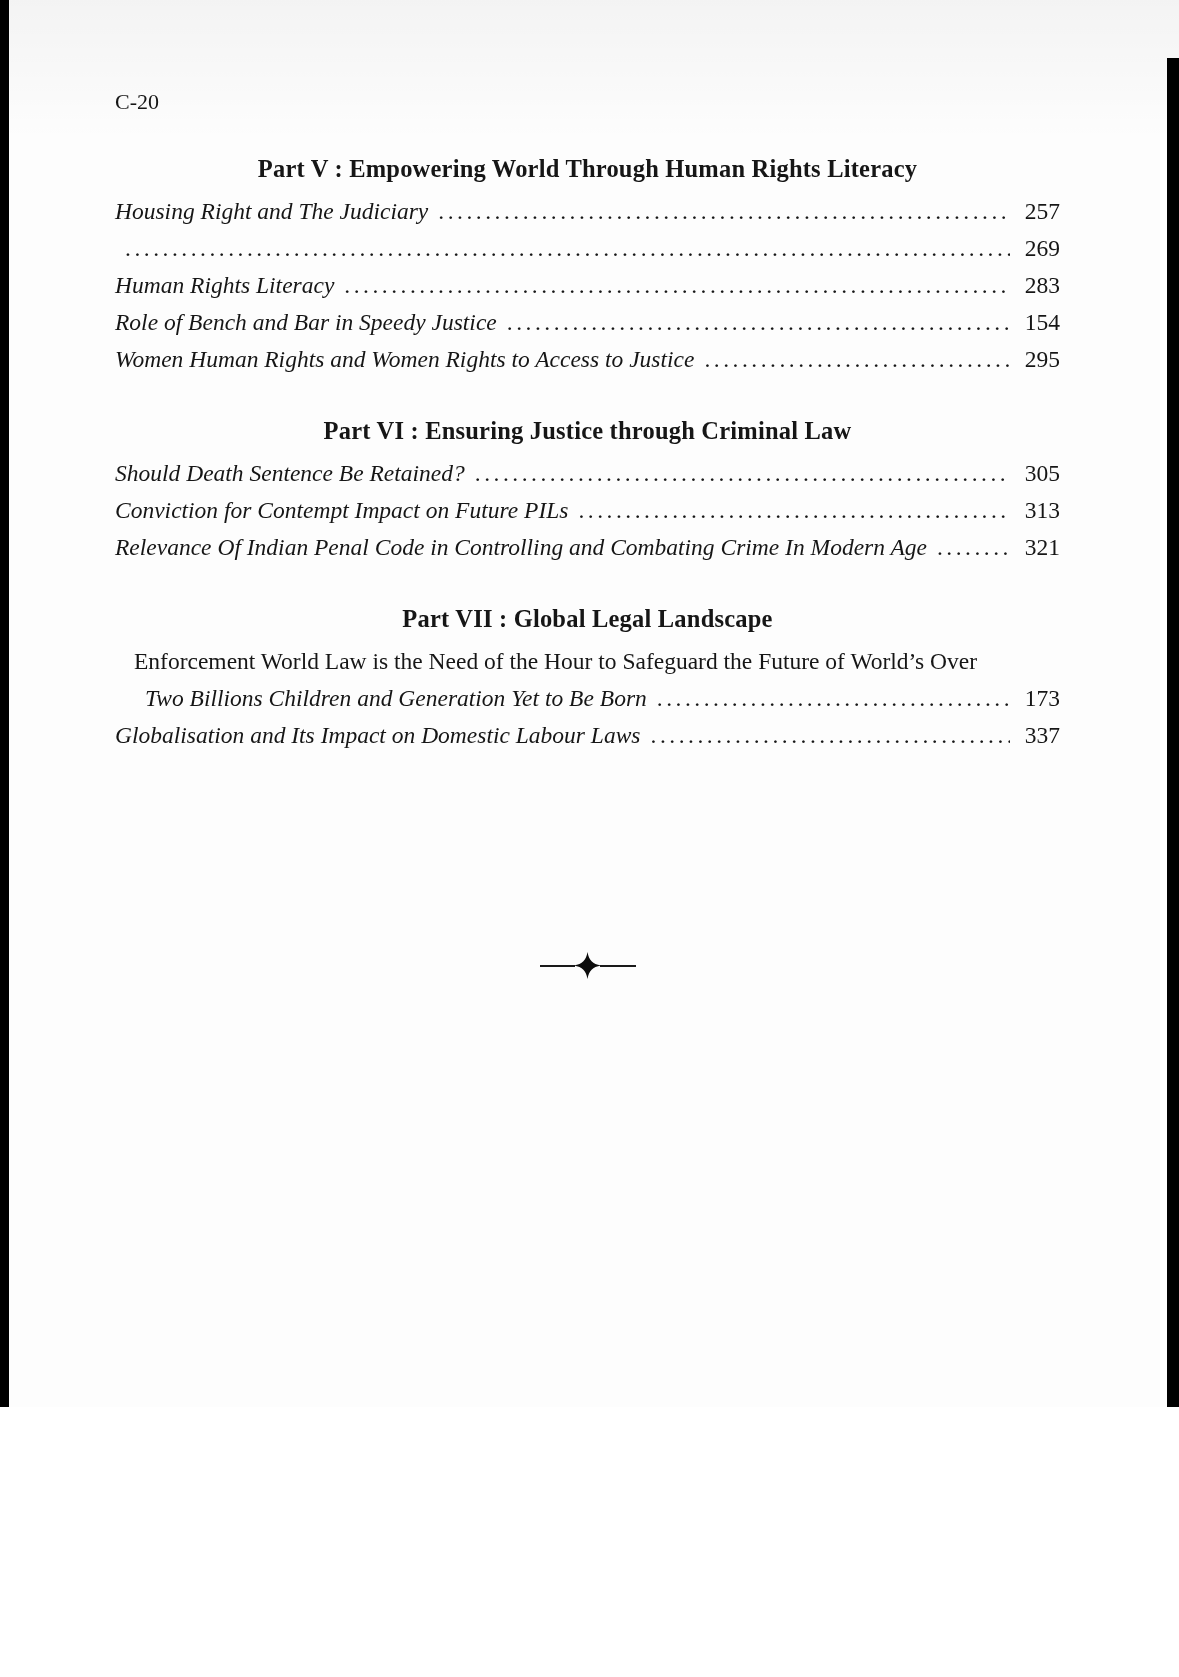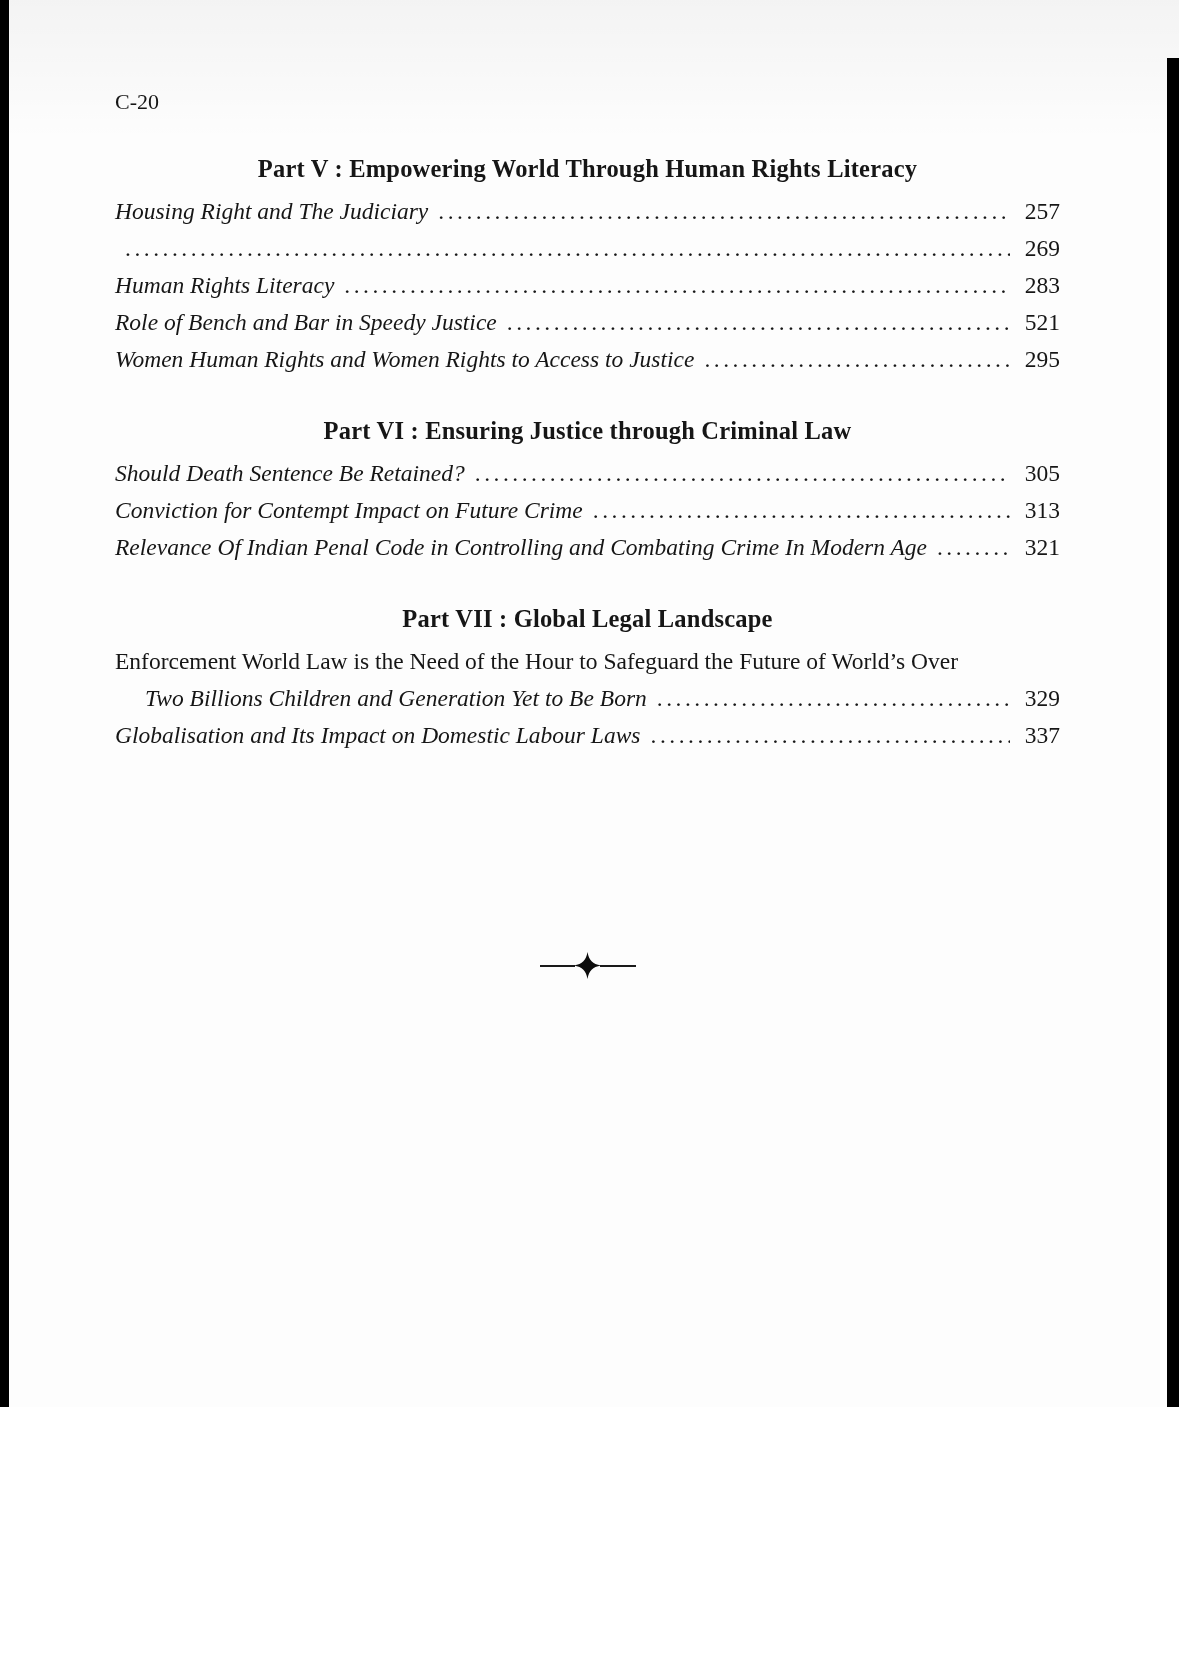--- a/index.html
+++ b/index.html
@@ -61,21 +61,21 @@
 
   .toc-entry {
     font-size: 23.5px;
     line-height: 37px;
   }
   .entry-row {
     display: flex;
     align-items: baseline;
   }
   .entry-title { white-space: nowrap; font-style: italic; }
-  .entry-line1 { white-space: nowrap; }
+  .entry-line1 { white-space: nowrap; margin-left: 19px; }
   .entry-line2 { display: flex; align-items: flex-end; padding-left: 30px; }
 
   .leader {
     flex: 1 1 auto;
     min-width: 0;
     overflow: hidden;
     white-space: nowrap;
     margin: 0 6px 0 10px;
   }
   .leader::after {
@@ -128,21 +128,21 @@
             <div class="entry-row">
               <span class="entry-title">Human Rights Literacy</span>
               <span class="leader"></span>
               <span class="page-num">283</span>
             </div>
           </div>
           <div class="toc-entry">
             <div class="entry-row">
               <span class="entry-title">Role of Bench and Bar in Speedy Justice</span>
               <span class="leader"></span>
-              <span class="page-num">521</span>
+              <span class="page-num">154</span>
             </div>
           </div>
           <div class="toc-entry">
             <div class="entry-row">
               <span class="entry-title">Women Human Rights and Women Rights to Access to Justice</span>
               <span class="leader"></span>
               <span class="page-num">295</span>
             </div>
           </div>
         </section>
@@ -150,41 +150,41 @@
           <h2 class="section-heading">Part VI : Ensuring Justice through Criminal Law</h2>
           <div class="toc-entry">
             <div class="entry-row">
               <span class="entry-title">Should Death Sentence Be Retained?</span>
               <span class="leader"></span>
               <span class="page-num">305</span>
             </div>
           </div>
           <div class="toc-entry">
             <div class="entry-row">
-              <span class="entry-title">Conviction for Contempt Impact on Future Crime</span>
+              <span class="entry-title">Conviction for Contempt Impact on Future PILs</span>
               <span class="leader"></span>
               <span class="page-num">313</span>
             </div>
           </div>
           <div class="toc-entry">
             <div class="entry-row">
               <span class="entry-title">Relevance Of Indian Penal Code in Controlling and Combating Crime In Modern Age</span>
               <span class="leader"></span>
               <span class="page-num">321</span>
             </div>
           </div>
         </section>
         <section class="toc-section">
           <h2 class="section-heading">Part VII : Global Legal Landscape</h2>
           <div class="toc-entry">
             <div class="entry-line1">Enforcement World Law is the Need of the Hour to Safeguard the Future of World’s Over</div>
             <div class="entry-line2">
               <span class="entry-title">Two Billions Children and Generation Yet to Be Born</span>
               <span class="leader"></span>
-              <span class="page-num">329</span>
+              <span class="page-num">173</span>
             </div>
           </div>
           <div class="toc-entry">
             <div class="entry-row">
               <span class="entry-title">Globalisation and Its Impact on Domestic Labour Laws</span>
               <span class="leader"></span>
               <span class="page-num">337</span>
             </div>
           </div>
         </section>

